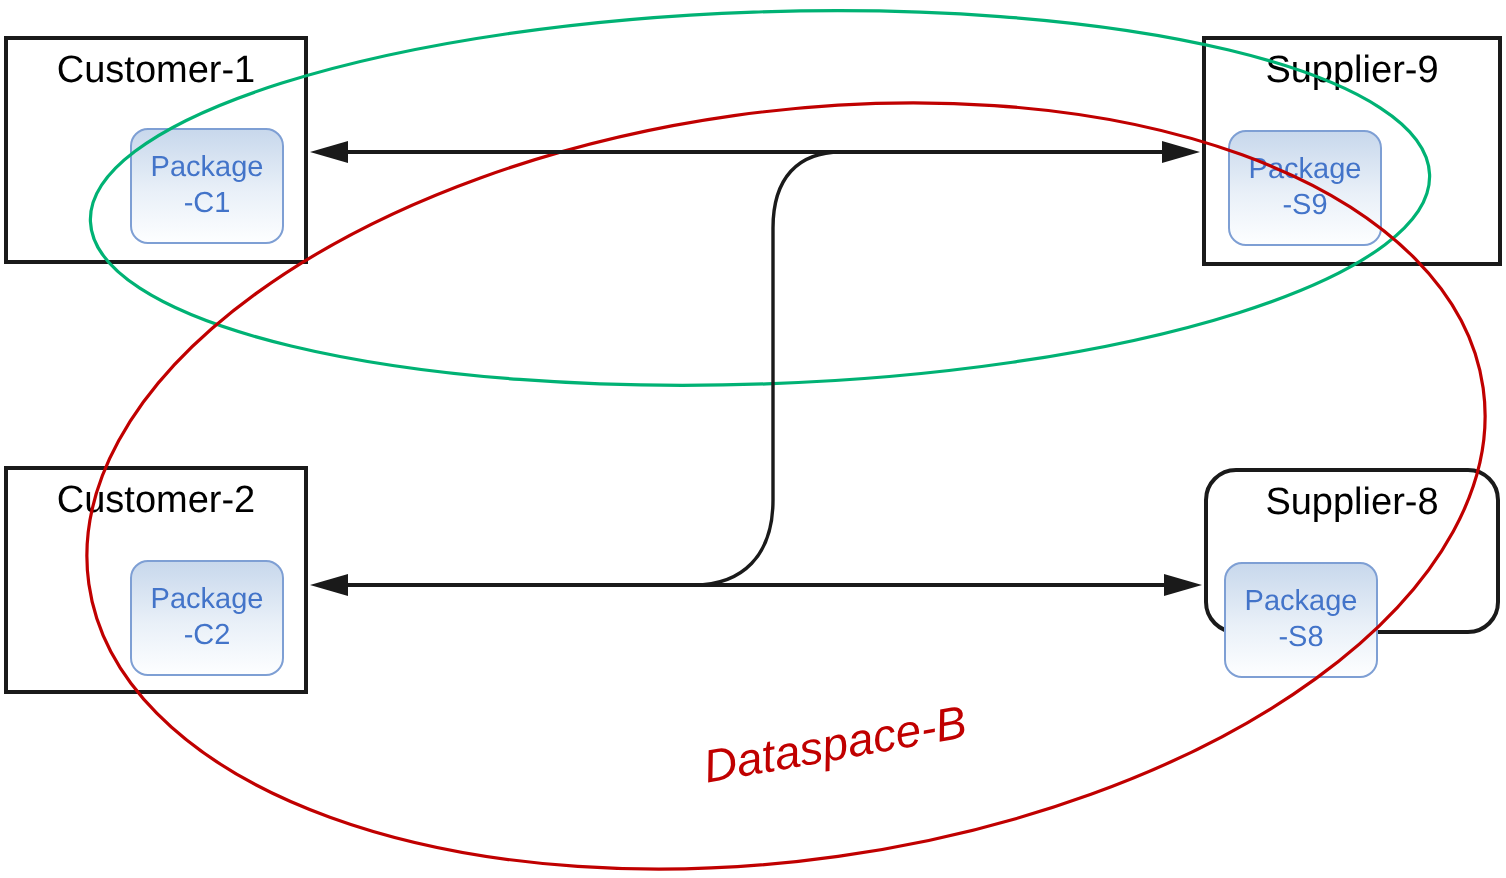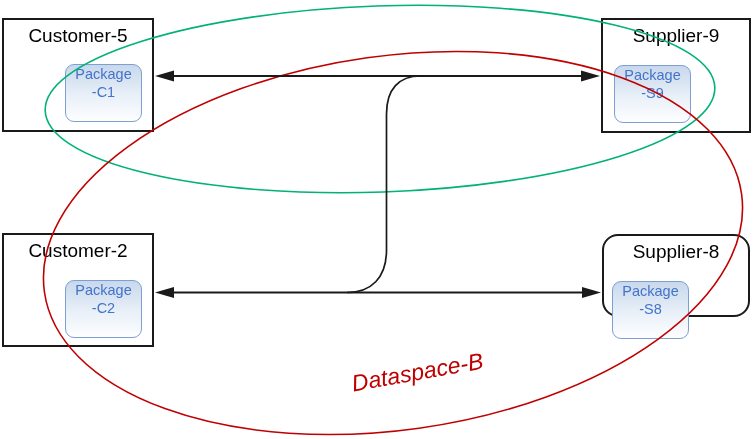--- a/index.html
+++ b/index.html
@@ -27,21 +27,21 @@
     position:absolute;
     width:77px;height:58px;
     box-sizing:border-box;
     border:1.5px solid var(--package-border,#7e9fd4);
     border-radius:9px;
     background:linear-gradient(180deg,#c8d8ec 0%,#e9f0f8 55%,#fdfeff 100%);
     color:var(--package-text,#4374c9);
     font-size:14.5px;
     line-height:1.25;
     display:flex;flex-direction:column;
-    align-items:center;justify-content:flex-start;
+    align-items:center;justify-content:center;
     text-align:center;
   }
   #c1 .pkg{left:61px;top:44px;}
   #s9 .pkg{left:11px;top:45px;}
   #c2 .pkg{left:61px;top:45px;}
   #s8 .pkg{left:8px;top:45px;}
 
   #c1{left:2px;top:18px;width:152px;height:114px;}
   #s9{left:601px;top:18px;width:150px;height:115px;}
   #c2{left:2px;top:233px;width:152px;height:114px;}
@@ -67,21 +67,21 @@
     color:var(--dataspace-b,#c00000);
     transform:rotate(-10deg);
   }
 </style>
 </head>
 <body>
 
 <div id="canvas">
 
   <div class="node" id="c1">
-    <div class="node-title">Customer-5</div>
+    <div class="node-title">Customer-1</div>
     <div class="pkg">
       <span>Package</span>
       <span>-C1</span>
     </div>
   </div>
 
   <div class="node" id="s9">
     <div class="node-title">Supplier-9</div>
     <div class="pkg">
       <span>Package</span>

